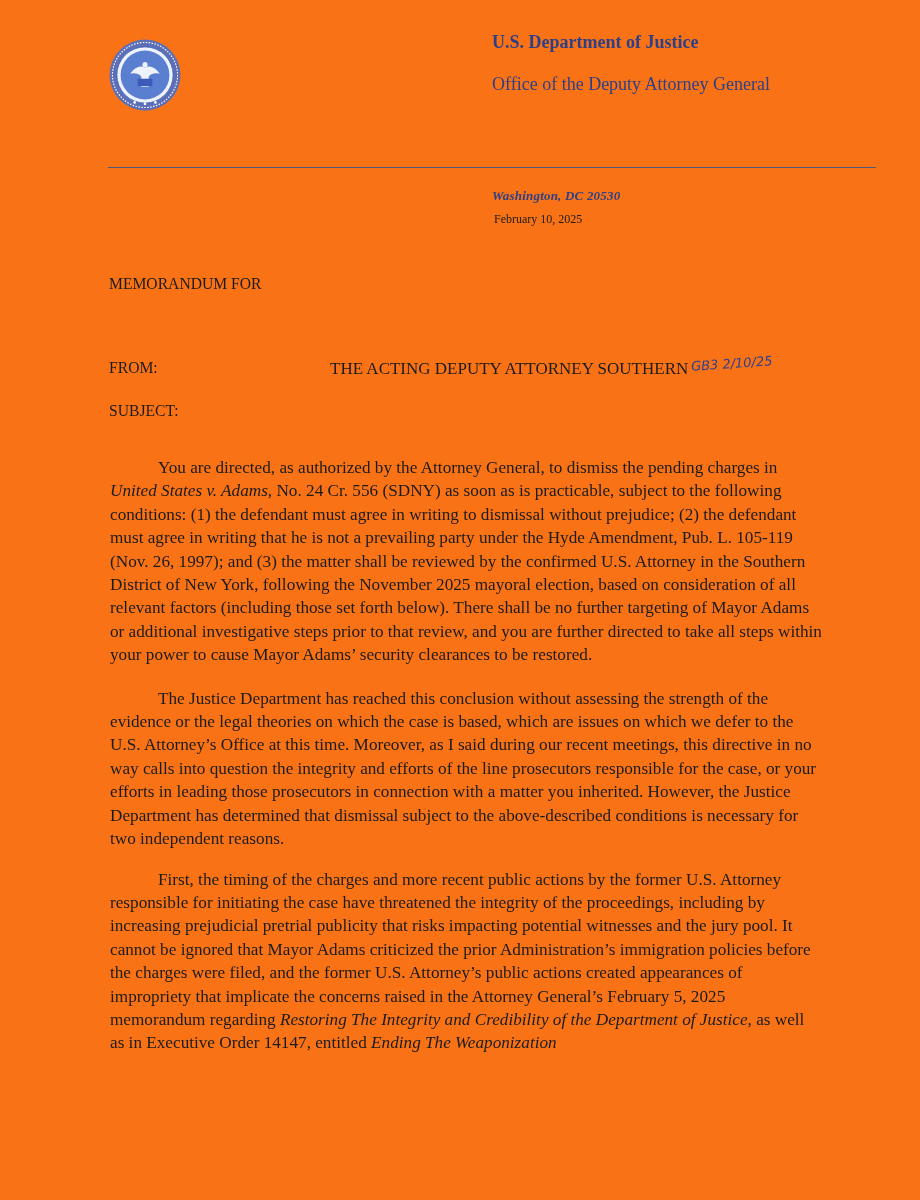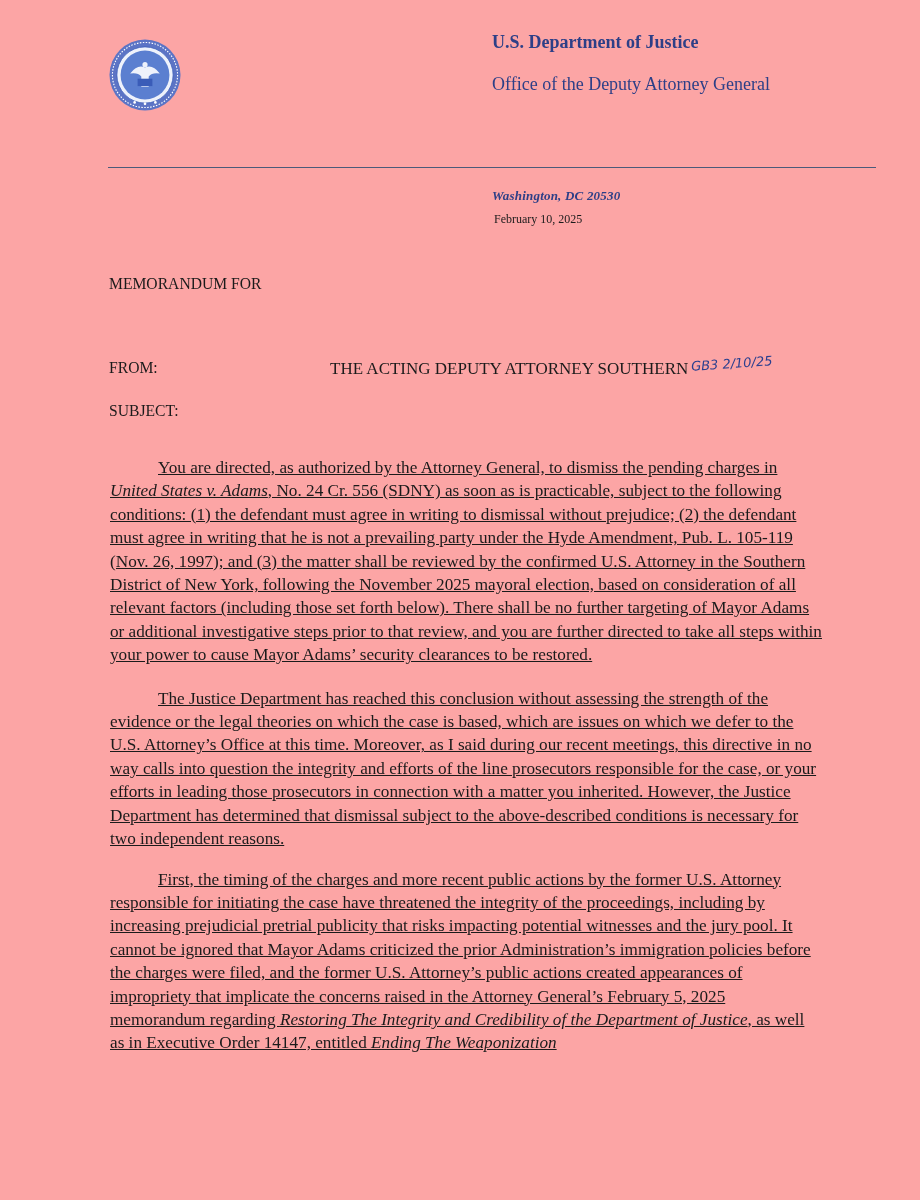--- a/index.html
+++ b/index.html
@@ -3,21 +3,21 @@
 <meta charset="utf-8">
 <style>
   html, body { margin: 0; padding: 0; }
   body {
     width: 920px; height: 1200px; overflow: hidden;
     background: #fbfbfa;
     font-family: "Liberation Serif", serif;
     color: #1b1b1b;
     position: relative;
   }
-  .page { position: absolute; inset: 0; background: #fca5a5; }
+  .page { position: absolute; inset: 0; background: #f97316; }
   .seal {
     position: absolute; left: 108px; top: 38px; width: 74px; height: 74px;
   }
   .agency {
     position: absolute; left: 492px; top: 32px;
     color: #2d3f87; font-weight: bold; font-size: 18px;
   }
   .office {
     position: absolute; left: 492px; top: 74px;
     color: #2d3f87; font-size: 18px;
@@ -43,21 +43,21 @@
     line-height: 22px; text-align: justify;
   }
   .hdr-value.to { text-align-last: left; }
   .initials {
     font-family: "DejaVu Sans", sans-serif; font-style: italic;
     color: #2b3f8f; font-size: 13px; position: relative; top: -6px;
     margin-left: 3px; transform: rotate(-4deg); display: inline-block;
   }
   .body-text {
     position: absolute; left: 110px; width: 712px;
-    font-size: 17.2px; line-height: 23.4px; text-decoration: underline;
+    font-size: 17.2px; line-height: 23.4px;
   }
   .body-text p { margin: 0 0 17px 0; text-indent: 48px; }
   .body-text p.p1 { margin-bottom: 20px; }
   em { font-style: italic; }
 </style>
 </head>
 <body>
 
 <div class="page">
 

